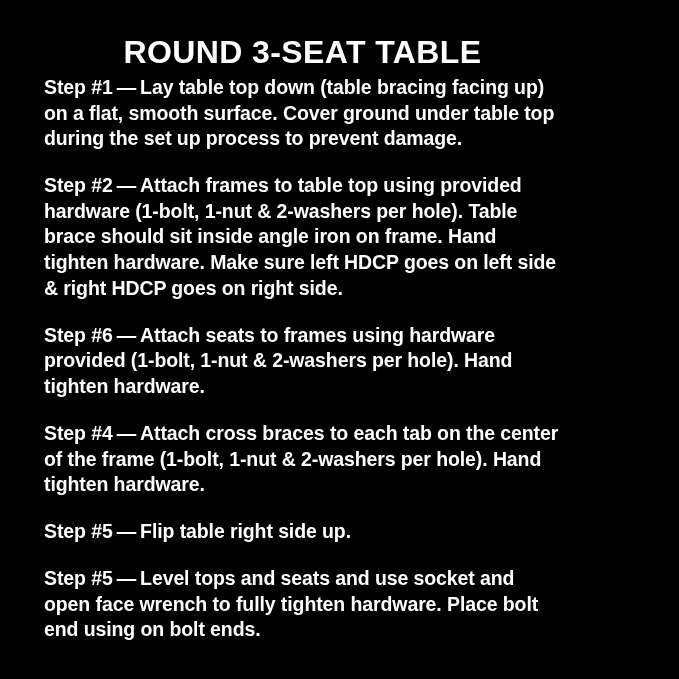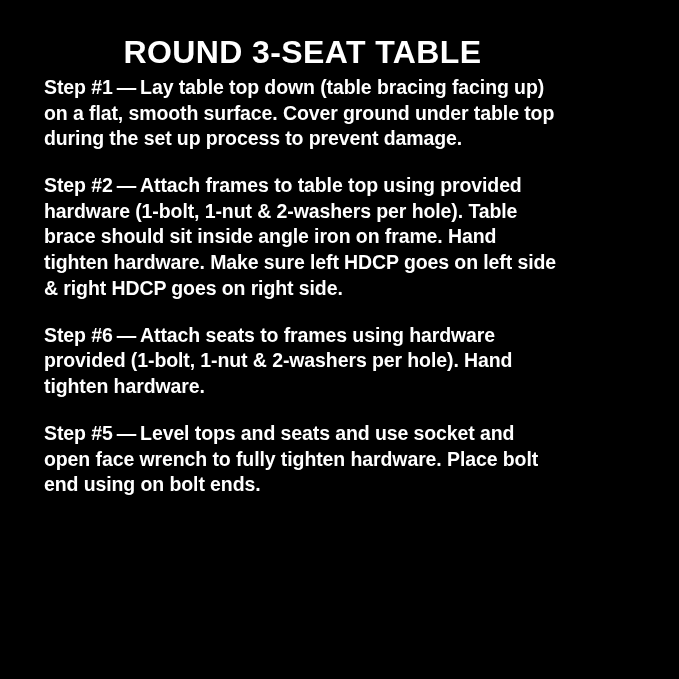--- a/index.html
+++ b/index.html
@@ -74,20 +74,26 @@
     </p>
 
     <p class="step">
       <span class="step-label">Step #2</span><span class="dash">—</span><span class="step-text">Attach frames to table top using provided hardware (1-bolt, 1-nut &amp; 2-washers per hole). Table brace should sit inside angle iron on frame. Hand tighten hardware. Make sure left HDCP goes on left side &amp; right HDCP goes on right side.</span>
     </p>
 
     <p class="step">
       <span class="step-label">Step #6</span><span class="dash">—</span><span class="step-text">Attach seats to frames using hardware provided (1-bolt, 1-nut &amp; 2-washers per hole). Hand tighten hardware.</span>
     </p>
 
+    <p class="step">
+      <span class="step-label">Step #4</span><span class="dash">—</span><span class="step-text">Attach cross braces to each tab on the center of the frame (1-bolt, 1-nut &amp; 2-washers per hole). Hand tighten hardware.</span>
+    </p>
 
+    <p class="step">
+      <span class="step-label">Step #5</span><span class="dash">—</span><span class="step-text">Flip table right side up.</span>
+    </p>
 
     <p class="step">
       <span class="step-label">Step #5</span><span class="dash">—</span><span class="step-text">Level tops and seats and use socket and open face wrench to fully tighten hardware. Place bolt end using on bolt ends.</span>
     </p>
 
   </div>
 </div>
 
 </body></html>

